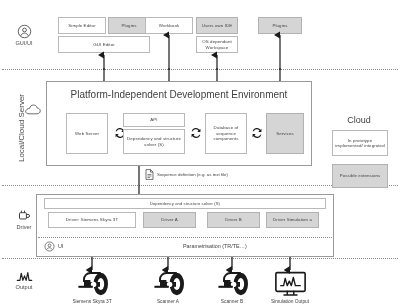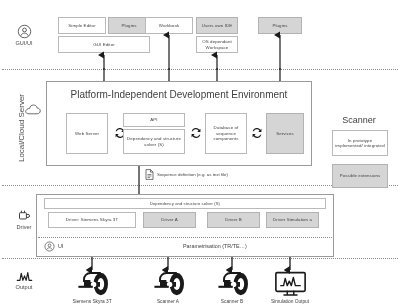--- a/index.html
+++ b/index.html
@@ -296,21 +296,21 @@
 
   <span class="ico" style="left:274px;top:259px;">
     <svg width="33" height="26" viewBox="0 0 40 32" fill="none" stroke="#1a1a1a" stroke-width="2">
       <rect x="2" y="2" width="36" height="23" rx="1.5"></rect>
       <path d="M8 18 L11.5 18 L13.5 9 L16 18 L18.5 12.5 L21 18 L23.5 8 L26 18 L32 18" stroke-width="1.7" stroke-linejoin="round" stroke-linecap="round"></path>
       <path d="M16 25 v4 M24 25 v4 M12 29.5 h16" stroke-width="1.8" stroke-linecap="round"></path>
     </svg>
   </span>
   <div class="outlabel" style="left:255px;top:287px;">Simulation Output</div>
 
-  <div class="legend-title" style="left:328px;top:103px;width:62px;">Scanner</div>
+  <div class="legend-title" style="left:328px;top:103px;width:62px;">Cloud</div>
   <div class="node white" style="left:332px;top:118px;width:56px;height:26px;">
     <span>In prototype implemented/ integrated</span>
   </div>
   <div class="node gray" style="left:332px;top:152px;width:56px;height:24px;">
     <span>Possible extensions</span>
   </div>
 
 </div>
 
 </body></html>

